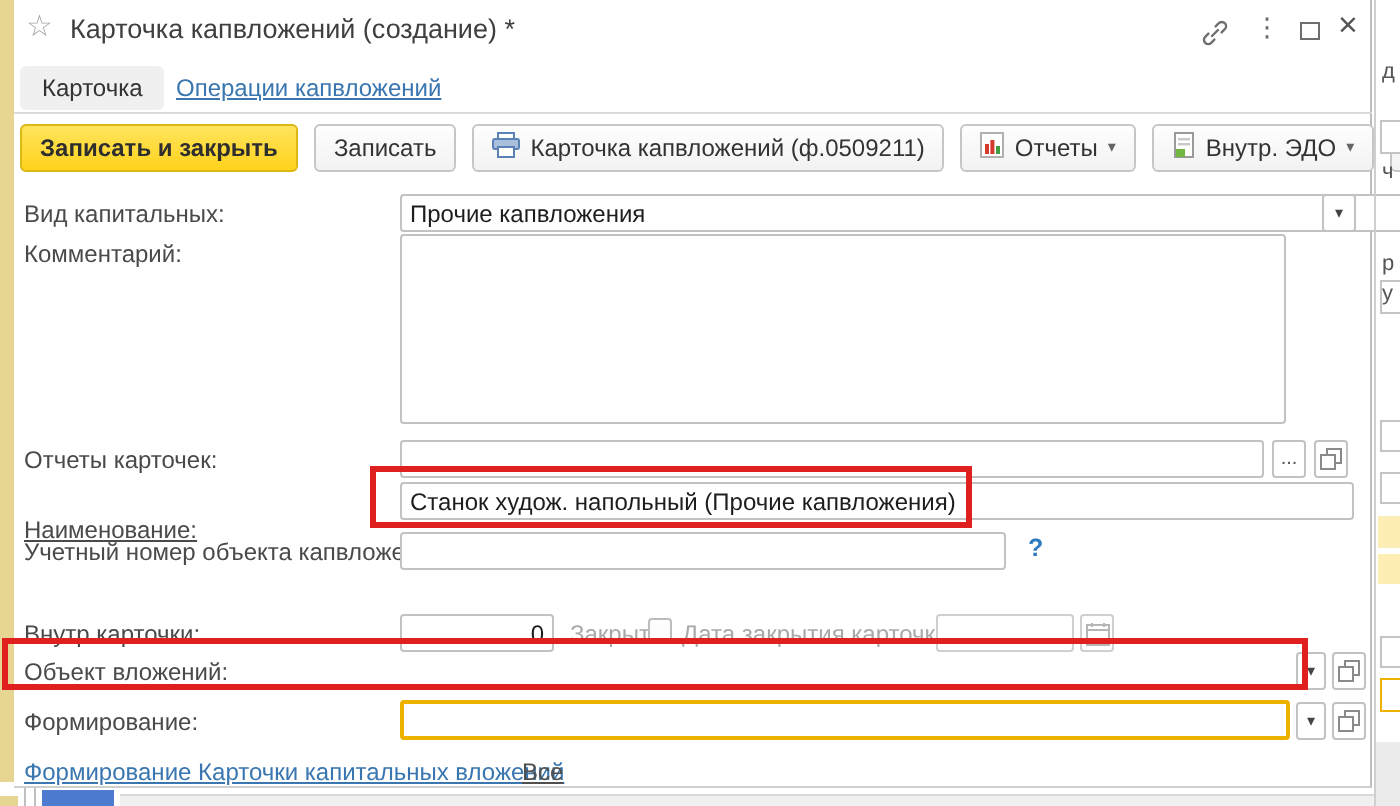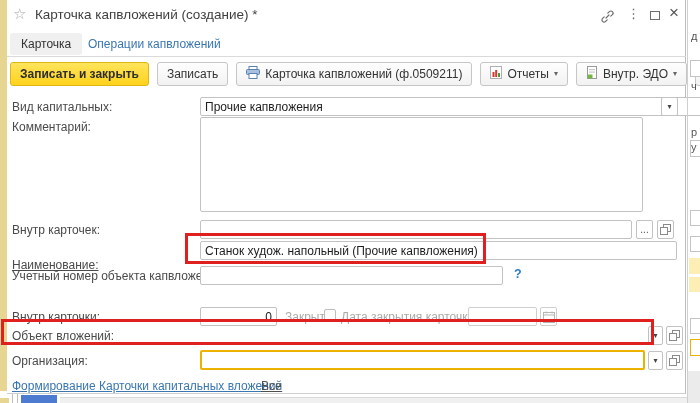--- a/index.html
+++ b/index.html
@@ -24,21 +24,21 @@
   .star { left:13px; top:6px; font-size:15px; color:#a8a8a8; line-height:16px; }
   .title { left:35px; top:7px; font-size:13.5px; color:#3f3f3f; white-space:nowrap; }
   .chain { left:600px; top:9px; }
   .kebab { left:627px; top:6px; font-size:13px; color:#666; }
   .maxbox { left:650px; top:11px; width:10px; height:9px; border:1px solid #6e6e6e; background:#fff; }
   .closex { left:669px; top:3px; font-size:17px; color:#555; line-height:20px; }
 
   
   .tab-chip { left:10px; top:33px; background:#f0f0f0; border-radius:3px; padding:4px 11px;
               font-size:12px; color:#333; }
-  .tab-link { left:88px; top:37px; font-size:12px; color:#3a76b0; white-space:nowrap; }
+  .tab-link { left:88px; top:37px; font-size:12px; color:#3a76b0; text-decoration:underline; white-space:nowrap; }
   .tabs-sep { left:7px; top:56px; width:679px; height:1px; background:#dadada; }
 
   
   .toolbar { left:10px; top:62px; display:flex; gap:8px; align-items:center; }
   .btn { height:24px; border:1px solid #c6c6c6; border-radius:3px;
          background:linear-gradient(#fefefe,#f2f2f2); font-size:12px; color:#333;
          display:inline-flex; align-items:center; gap:5px; padding:0 9px; white-space:nowrap; }
   .btn.primary { background:linear-gradient(#ffe45c,#ffd21c); border-color:#ddb713; font-weight:bold; color:#2e2e2e; }
   .caret { font-size:8px; color:#666; line-height:8px; }
 
@@ -158,21 +158,21 @@
   </div>
   <div class="abs sufbtn" style="left:661px; top:97px;">
     <span class="caret">▾</span>
   </div>
 
   <span class="abs lbl" style="left:12px; top:120px;">Комментарий:</span>
   <div class="abs txtarea" style="left:200px; top:117px; width:443px; height:95px;">
     <span></span>
   </div>
 
-  <span class="abs lbl" style="left:12px; top:223px;">Внутр карточек:</span>
+  <span class="abs lbl" style="left:12px; top:223px;">Отчеты карточек:</span>
   <div class="abs fld" style="left:200px; top:220px; width:432px;">
     <span></span>
   </div>
   <div class="abs sufbtn" style="left:636px; top:220px;">
     <span>...</span>
   </div>
   <div class="abs sufbtn" style="left:657px; top:220px;">
     <svg width="11" height="11" viewBox="0 0 11 11">
       <rect x="3.5" y="0.5" width="7" height="7" fill="#fff" stroke="#8a8a8a"></rect>
       <rect x="0.5" y="3.5" width="7" height="7" fill="#fff" stroke="#8a8a8a"></rect>
@@ -213,21 +213,21 @@
   <div class="abs sufbtn" style="left:648px; top:326px; width:15px;">
     <span class="caret">▾</span>
   </div>
   <div class="abs sufbtn" style="left:666px; top:326px;">
     <svg width="11" height="11" viewBox="0 0 11 11">
       <rect x="3.5" y="0.5" width="7" height="7" fill="#fff" stroke="#8a8a8a"></rect>
       <rect x="0.5" y="3.5" width="7" height="7" fill="#fff" stroke="#8a8a8a"></rect>
     </svg>
   </div>
 
-  <span class="abs lbl" style="left:12px; top:354px;">Организация:</span>
+  <span class="abs lbl" style="left:12px; top:354px;">Формирование:</span>
   <div class="abs fld required" style="left:200px; top:350px; width:445px; height:20px;">
     <span></span>
   </div>
   <div class="abs sufbtn" style="left:648px; top:351px; width:15px;">
     <span class="caret">▾</span>
   </div>
   <div class="abs sufbtn" style="left:666px; top:351px;">
     <svg width="11" height="11" viewBox="0 0 11 11">
       <rect x="3.5" y="0.5" width="7" height="7" fill="#fff" stroke="#8a8a8a"></rect>
       <rect x="0.5" y="3.5" width="7" height="7" fill="#fff" stroke="#8a8a8a"></rect>

